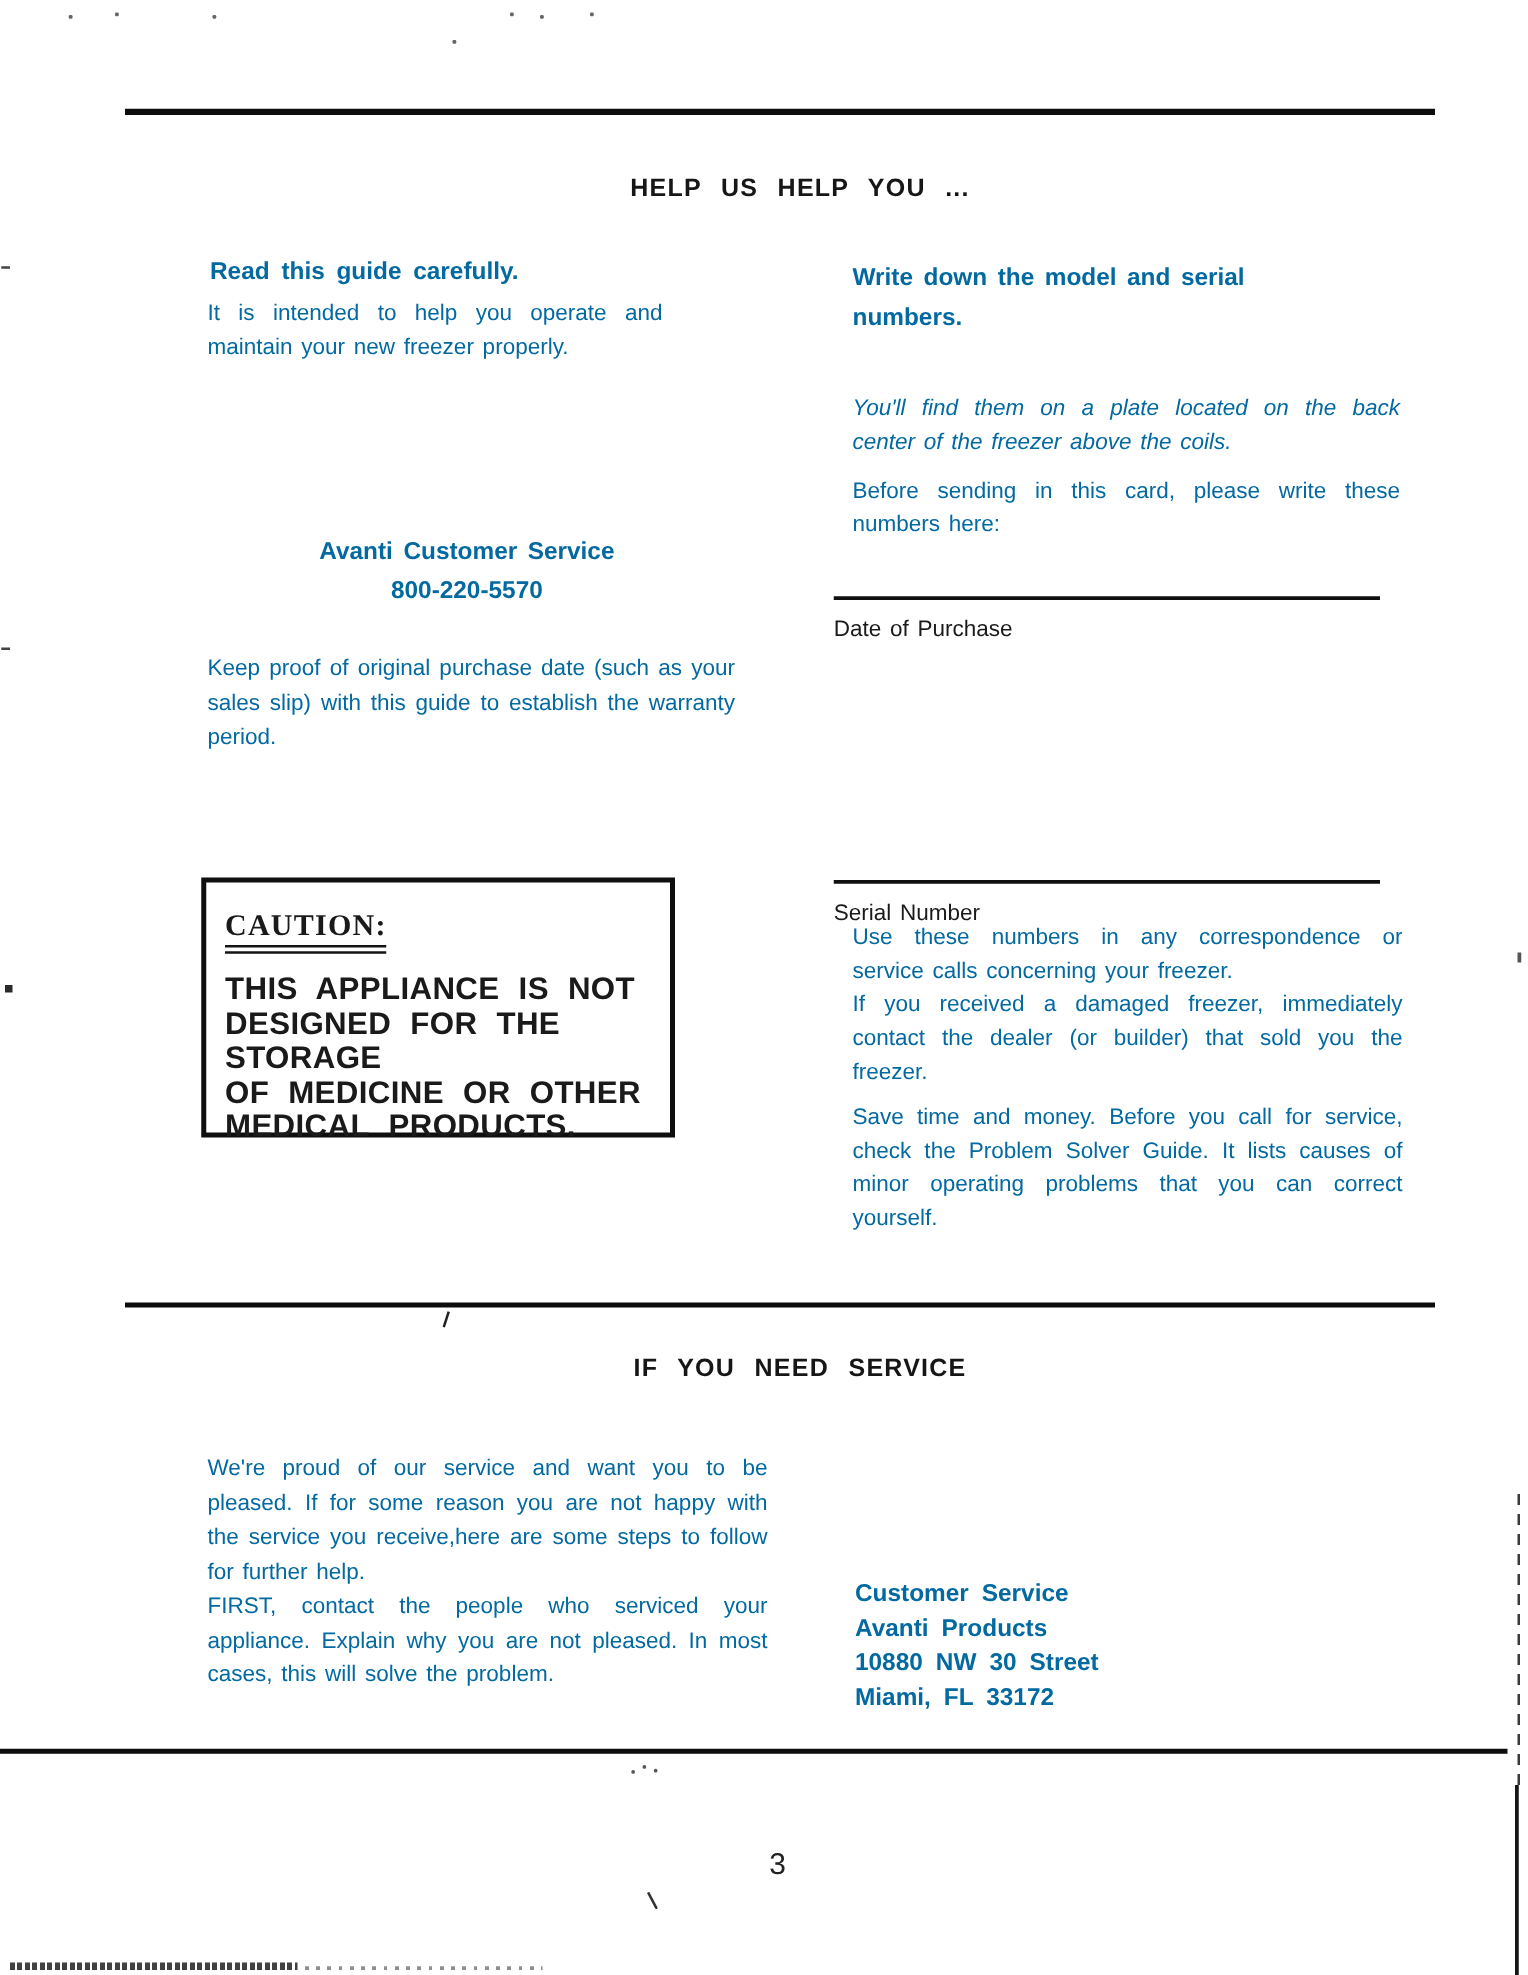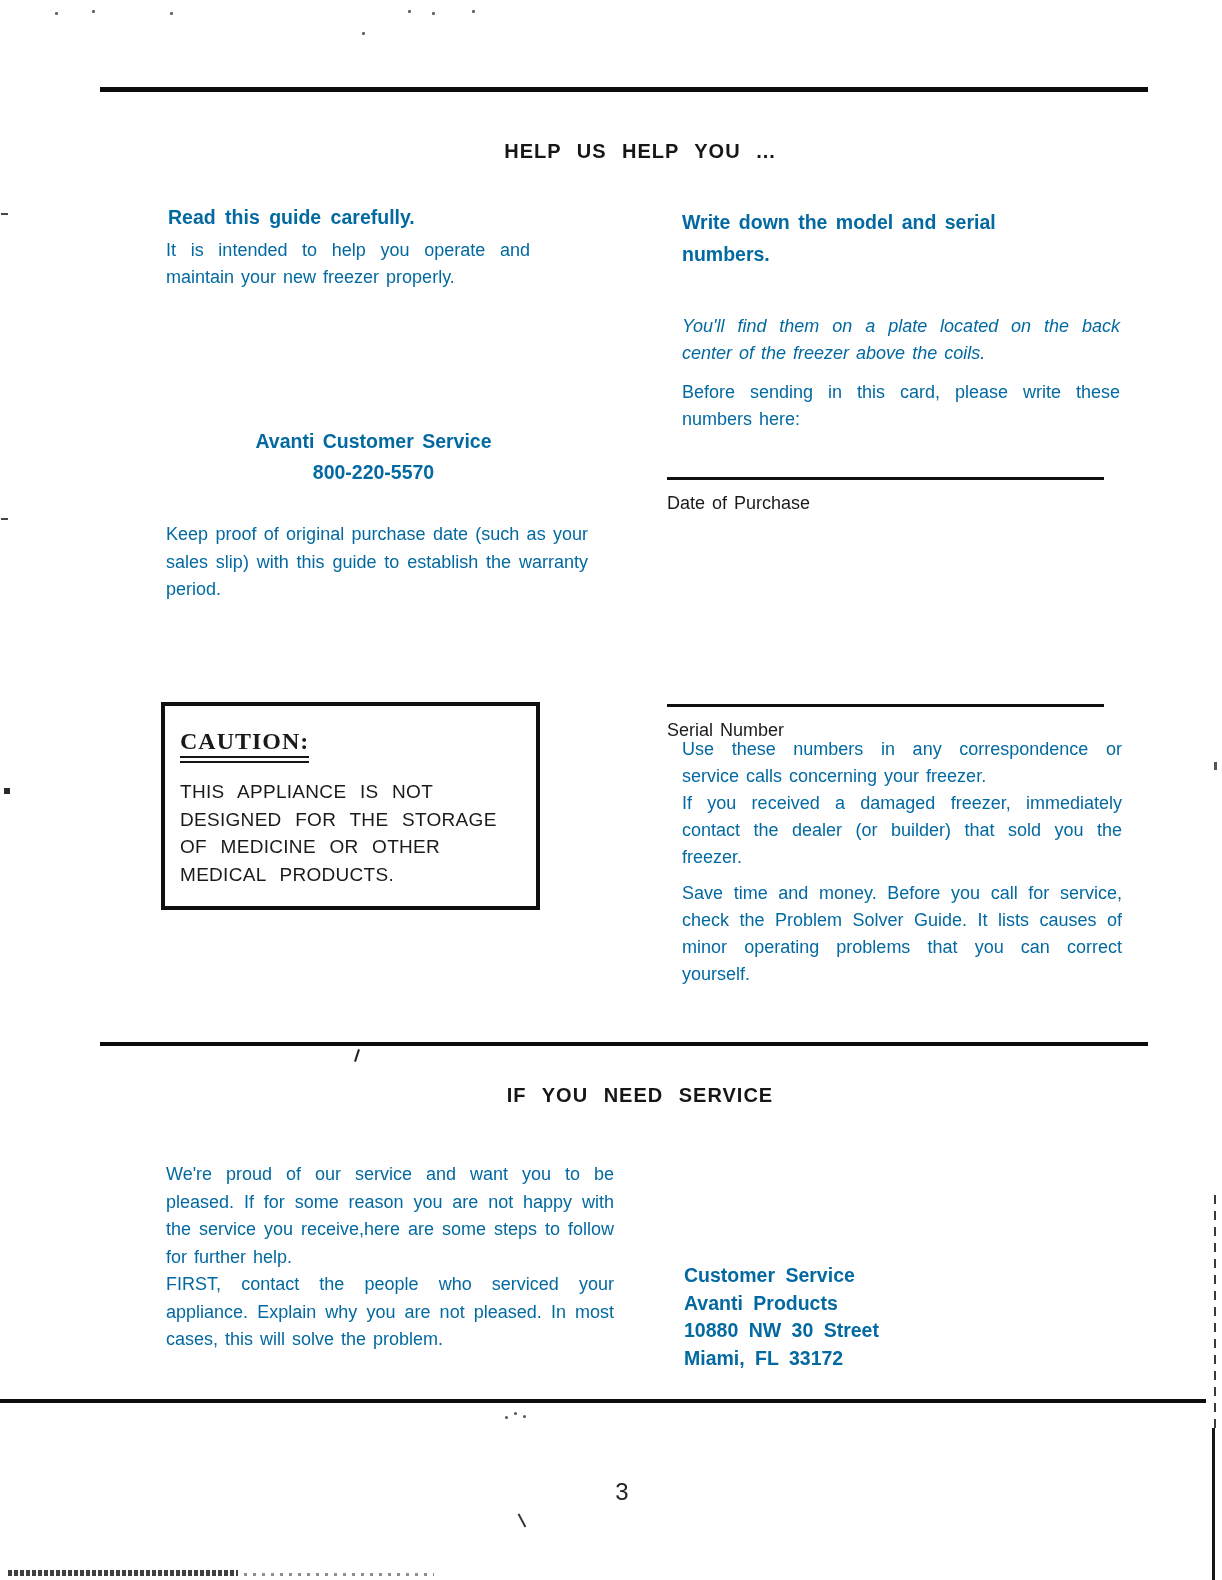--- a/index.html
+++ b/index.html
@@ -36,21 +36,21 @@
   .lp2 { left:150px; top:342px; width:392px; }
   .svc { left:150px; top:426px; width:415px; text-align:center; font-weight:bold;
          font-size:19.5px; line-height:31px; word-spacing:3px; }
   .lp3 { left:150px; top:521px; width:422px; line-height:27.5px; }
   
   .caution-box { position:absolute; left:161px; top:660px; width:379px; height:208px;
                  border:4px solid #0f0f0f; padding:22px 0 0 15px;margin-top:42px; }
   .caution-label { display:inline-block; font-family:"Liberation Serif", serif;
                    font-weight:bold; font-size:24px; letter-spacing:1px;
                    border-bottom:7px double #141414; padding-bottom:1px; }
-  .caution-text { margin-top:15px; font-weight:normal; font-size:19px; line-height:27.5px;
+  .caution-text { margin-top:15px; font-weight:bold; font-size:25px; line-height:27.5px;
                   width:385px; word-spacing:8px; letter-spacing:.3px; }
   
   .rh1 { left:666px; top:206px; width:394px; font-size:19.5px; font-weight:bold;
          line-height:32px; word-spacing:3px; }
   .rp1 { left:666px; top:313px; width:438px;font-style:italic; }
   .rp2 { left:666px; top:379px; width:438px; }
   .field { position:absolute; left:667px; width:437px; }
   .f1 { top:477px; } .f2 { top:577px; } .f3 { top:704px; }
   .field-line { height:3px; background:#101010; }
   .field-label { margin-top:13px; font-size:18px; word-spacing:2px; }

